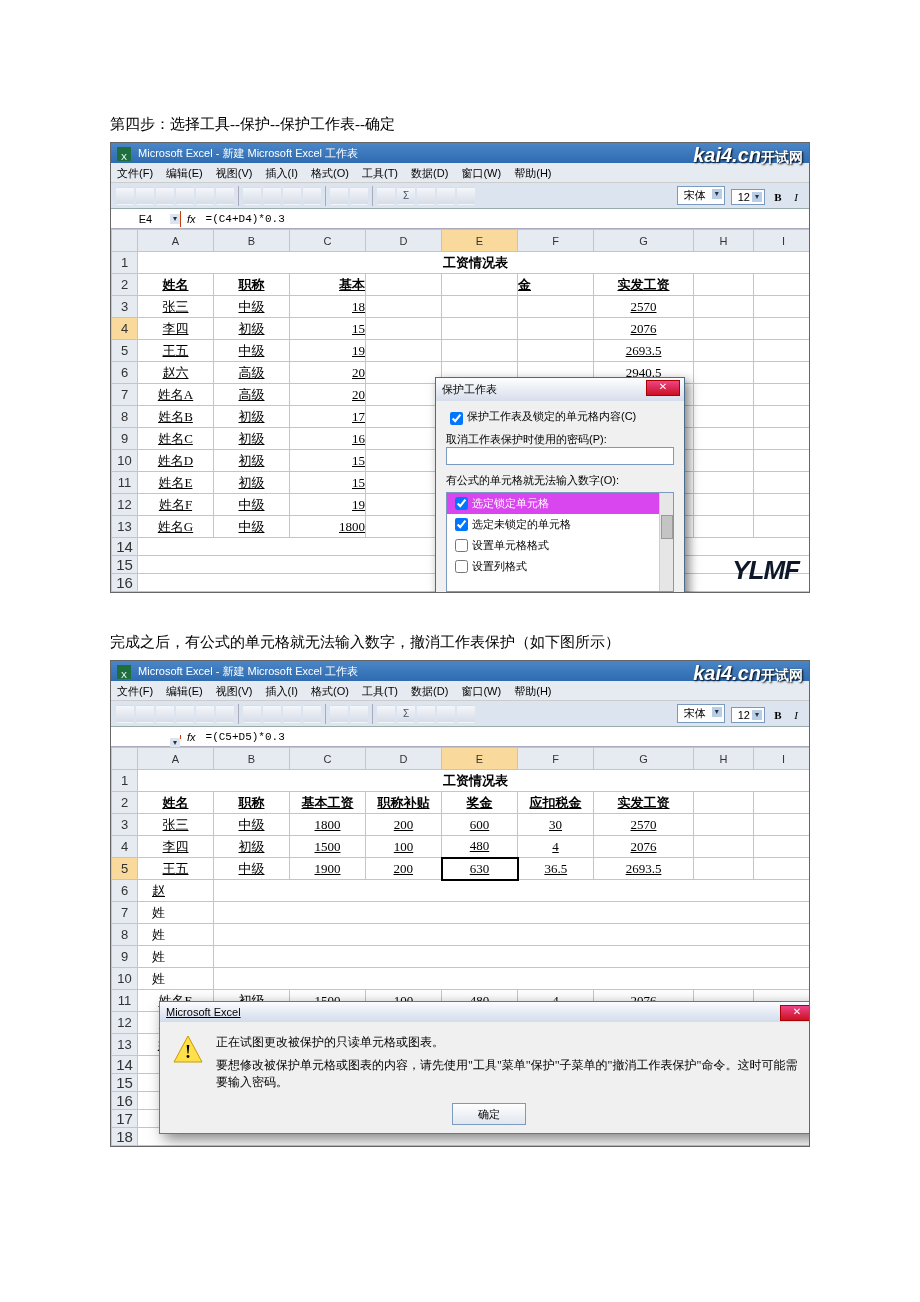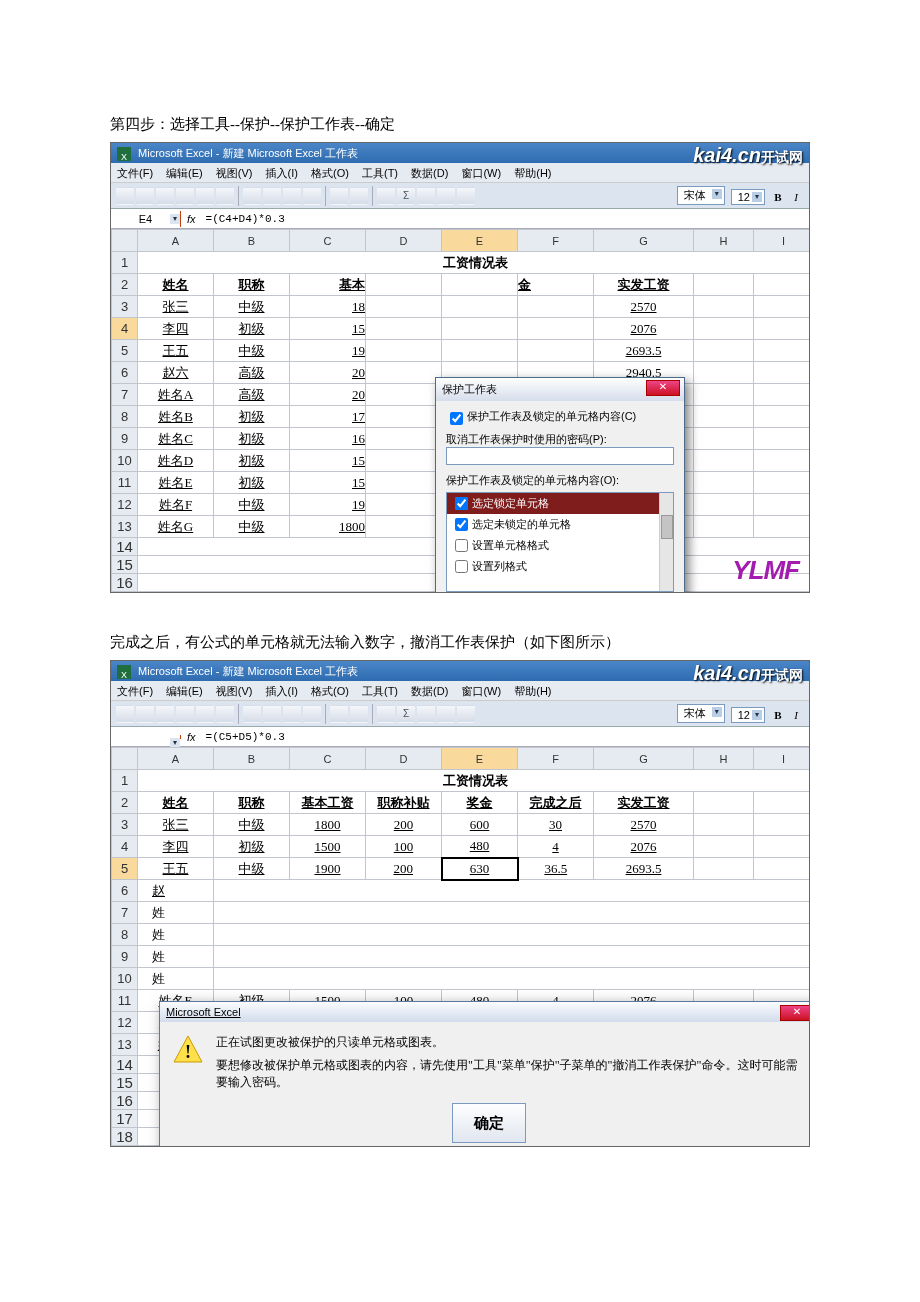--- a/index.html
+++ b/index.html
@@ -226,30 +226,30 @@
     border-left:1px solid #ccc;
   }
   .perm-list .scroll-thumb {
     width:12px; height:24px;
     background:#c4c4c4;
     margin:22px auto 0;
     border:1px solid #999;
   }
   .perm-item { padding:1px 4px; display:flex; align-items:center;}
   .perm-item input { margin-right:4px;}
-  .perm-item.sel { background:#7f1d1d; color:#fff; }
+  .perm-item.sel { background:#d946ef; color:#fff; }
   
   .ylmf {
     position:absolute;
     right:10px; bottom:6px;
     font-family:sans-serif;
     font-style:italic;
     font-weight:bold;
     font-size:26px;
-    color:#a21caf;
+    color:#0f172a;
     letter-spacing:-1px;
     pointer-events:none;
   }
   
   .selcell {
     border:2px solid #000 !important;
   }
   
   .warn-dialog {
     position:absolute;
@@ -276,25 +276,24 @@
   }
   .warn-icon {
     width:32px; height:32px;
     flex:0 0 32px;
     margin-right:12px;
   }
   .warn-icon svg { width:32px; height:32px; }
   .warn-msg p { margin:0 0 6px 0; }
   .warn-btns { text-align:center; padding:0 0 8px; }
   .warn-btns button {
-    width:74px; height:40px;
+    width:74px; height:22px;
     background:linear-gradient(#fdfefe,#e1e6ef);
     border:1px solid #7a9ac0;
-    font-size:15px;
-    font-weight:bold;
+    font-size:11px;
   }
   .pagenum {
     position:absolute;
     bottom:20px; left:0; right:0;
     text-align:center;
     font-size:11px;
     font-weight:bold;
   }
 </style>
 </head>
@@ -565,21 +564,21 @@
           <span>保护工作表</span>
           <span class="dlg-close">✕</span>
         </div>
         <div class="dlg-body">
           <div class="chk-row">
             <input type="checkbox" checked="" style="">
             <span>保护工作表及锁定的单元格内容(C)</span>
           </div>
           <div>取消工作表保护时使用的密码(P):</div>
           <input type="password" class="pwd-input" style="">
-          <div style="margin-top:8px;">保护工作表及锁定的单元格内容(O):</div>
+          <div style="margin-top:8px;">有公式的单元格就无法输入数字(O):</div>
           <div class="perm-list">
             <div id="perm-items">
                 <div class="perm-item sel">
                   <input type="checkbox" checked="" style="">
                   <span>选定锁定单元格</span>
                 </div>
                 <div class="perm-item">
                   <input type="checkbox" checked="" style="">
                   <span>选定未锁定的单元格</span>
                 </div>
@@ -700,21 +699,21 @@
           <td class="rowhdr">1</td>
           <td colspan="9" class="title-cell">工资情况表</td>
         </tr>
         <tr>
           <td class="rowhdr">2</td>
           <td class="hdr-cell und">姓名</td>
           <td class="hdr-cell und">职称</td>
           <td class="hdr-cell und">基本工资</td>
           <td class="hdr-cell und">职称补贴</td>
           <td class="hdr-cell und">奖金</td>
-          <td class="hdr-cell und">完成之后</td>
+          <td class="hdr-cell und">应扣税金</td>
           <td class="hdr-cell und">实发工资</td>
           <td></td>
               <td></td>
         </tr>
         </tbody>
           <tbody id="rows2-body">
             <tr>
               <td class="rowhdr ">3</td>
               <td class="data-cell und ">张三</td>
               <td class="data-cell und ">中级</td>

